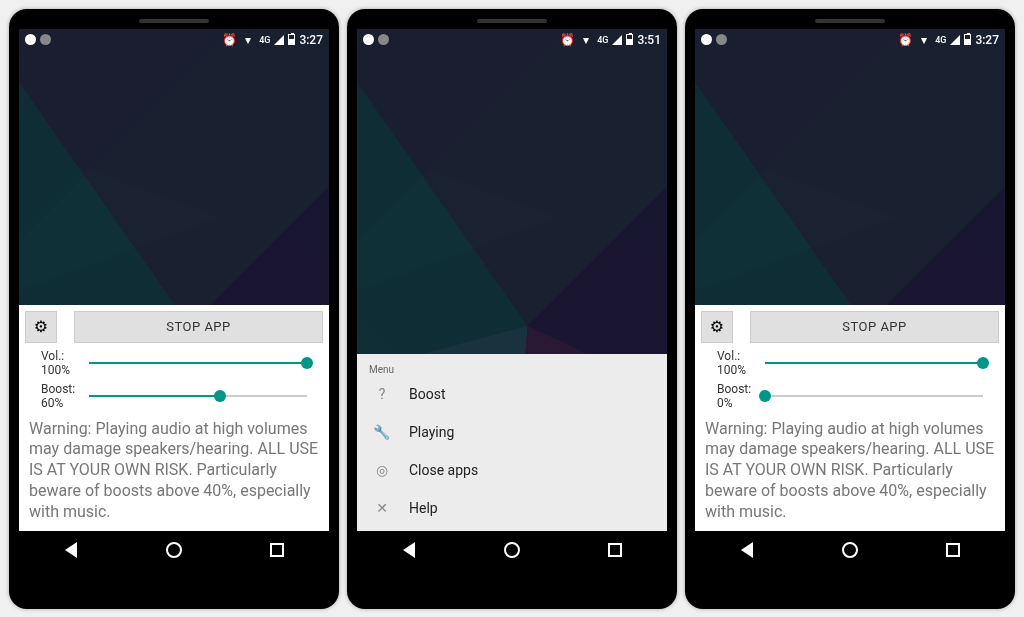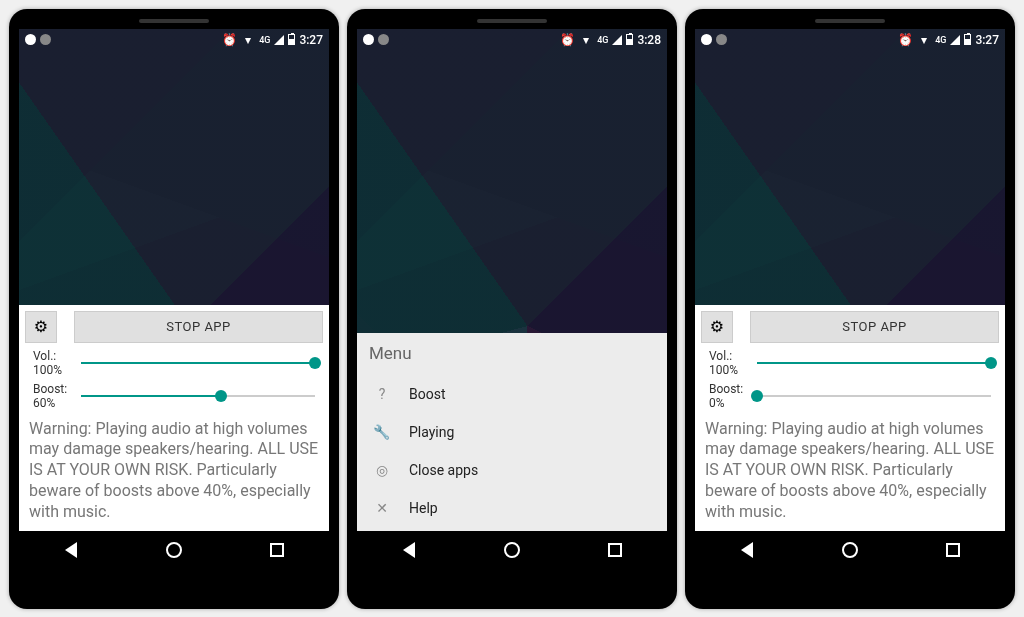--- a/index.html
+++ b/index.html
@@ -119,21 +119,21 @@
     background: #e0e0e0;
     display: flex;
     align-items: center;
     justify-content: center;
     font-size: 13px;
     color: #333;
     border: 1px solid #ccc;
     letter-spacing: 0.5px;
     margin-left: 11px;
   }
-  .slider-row { display: flex; align-items: center; margin: 4px 8px; gap: 6px; }
+  .slider-row { display: flex; align-items: center; margin: 4px 16px; gap: 6px; }
   .slider-labels { width: 42px; font-size: 12px; color: #333; line-height: 1.2; }
   .slider {
     flex: 1;
     height: 20px;
     position: relative;
   }
   .track {
     position: absolute;
     top: 50%;
     left: 0;
@@ -167,21 +167,21 @@
   }
   .menu-panel {
     position: absolute;
     bottom: 38px;
     left: 0;
     right: 0;
     background: #ececec;
     z-index: 2;
     padding: 10px 12px 4px;
   }
-  .menu-title { font-size: 17px; color: #666; margin-bottom: 12px; }
+  .menu-title { font-size: 10px; color: #666; }
   .menu-item {
     display: flex;
     align-items: center;
     gap: 18px;
     padding: 11px 4px;
     font-size: 14px;
     color: #222;
   }
   .mi-icon { width: 18px; display:flex; justify-content:center; color:#888; }
 </style>
@@ -265,21 +265,21 @@
         <div class="dot-white"></div>
         <div class="dot-grey"></div>
       </div>
       <div class="status-spacer"></div>
       <div class="status-right">
         <span class="sicon">⏰</span>
         <span class="sicon">▾</span>
         <span style="font-size:9px">4G</span>
         <span class="tri"></span>
         <span class="batt"></span>
-        <span>3:28</span>
+        <span>3:51</span>
       </div>
     </div>
 
     <div class="menu-panel">
       <div class="menu-title">Menu</div>
       <div class="menu-item">
         <span class="mi-icon">?</span>
         <span>Boost</span>
       </div>
       <div class="menu-item">

